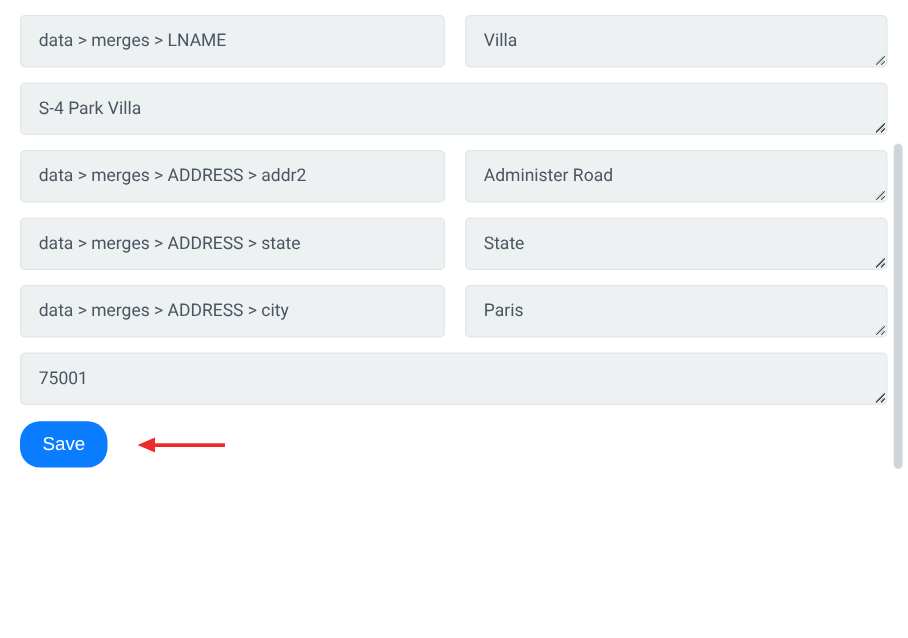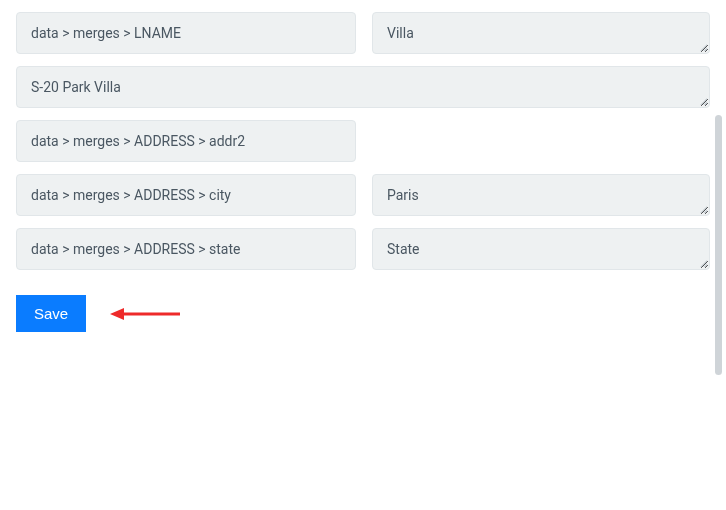--- a/index.html
+++ b/index.html
@@ -58,21 +58,21 @@
     .btn-row {
       display: flex;
       align-items: center;
       gap: 24px;
       margin-top: 12px;
     }
     .save-btn {
       background: #0a7cff;
       color: #fff;
       border: none;
-      border-radius: 0;
+      border-radius: 16px;
       padding: 10px 18px;
       font-size: 15px;
       cursor: pointer;
     }
     .arrow-annotation {
       display: inline-flex;
       align-items: center;
       color: #ee2a2a;
     }
     .cursor-ibeam {
@@ -97,34 +97,36 @@
   </style>
 </head>
 <body>
 
 <div class="rows" id="rows-container">
     <div class="row">
       <div class="label-cell">data &gt; merges &gt; LNAME</div>
       <div class="value-cell" contenteditable="true" style="">Villa</div>
     </div>
     <div class="row">
-      <div class="value-cell" contenteditable="true" style="">S-20 Park Villa</div>
+      <div class="value-cell" contenteditable="true" style="">S-4 Park Villa</div>
     </div>
     <div class="row">
       <div class="label-cell">data &gt; merges &gt; ADDRESS &gt; addr2</div>
+      <div class="value-cell" contenteditable="true" style="">Administer Road</div>
+    </div>
+    <div class="row">
+      <div class="label-cell">data &gt; merges &gt; ADDRESS &gt; state</div>
+      <div class="value-cell" contenteditable="true" style="">State</div>
     </div>
     <div class="row">
       <div class="label-cell">data &gt; merges &gt; ADDRESS &gt; city</div>
       <div class="value-cell" contenteditable="true" style="">Paris</div>
     </div>
     <div class="row">
-      <div class="label-cell">data &gt; merges &gt; ADDRESS &gt; state</div>
-      <div class="value-cell" contenteditable="true" style="">State</div>
-    </div>
-    <div class="row">
+      <div class="value-cell" contenteditable="true" style="">75001</div>
     </div>
   </div>
 
 <div class="btn-row">
   <button class="save-btn">Save</button>
   <span class="arrow-annotation">
     <svg width="70" height="18" viewBox="0 0 70 18">
       <line x1="70" y1="9" x2="8" y2="9" stroke="#ee2a2a" stroke-width="3"></line>
       <polygon points="0,9 14,3 14,15" fill="#ee2a2a"></polygon>
     </svg>

